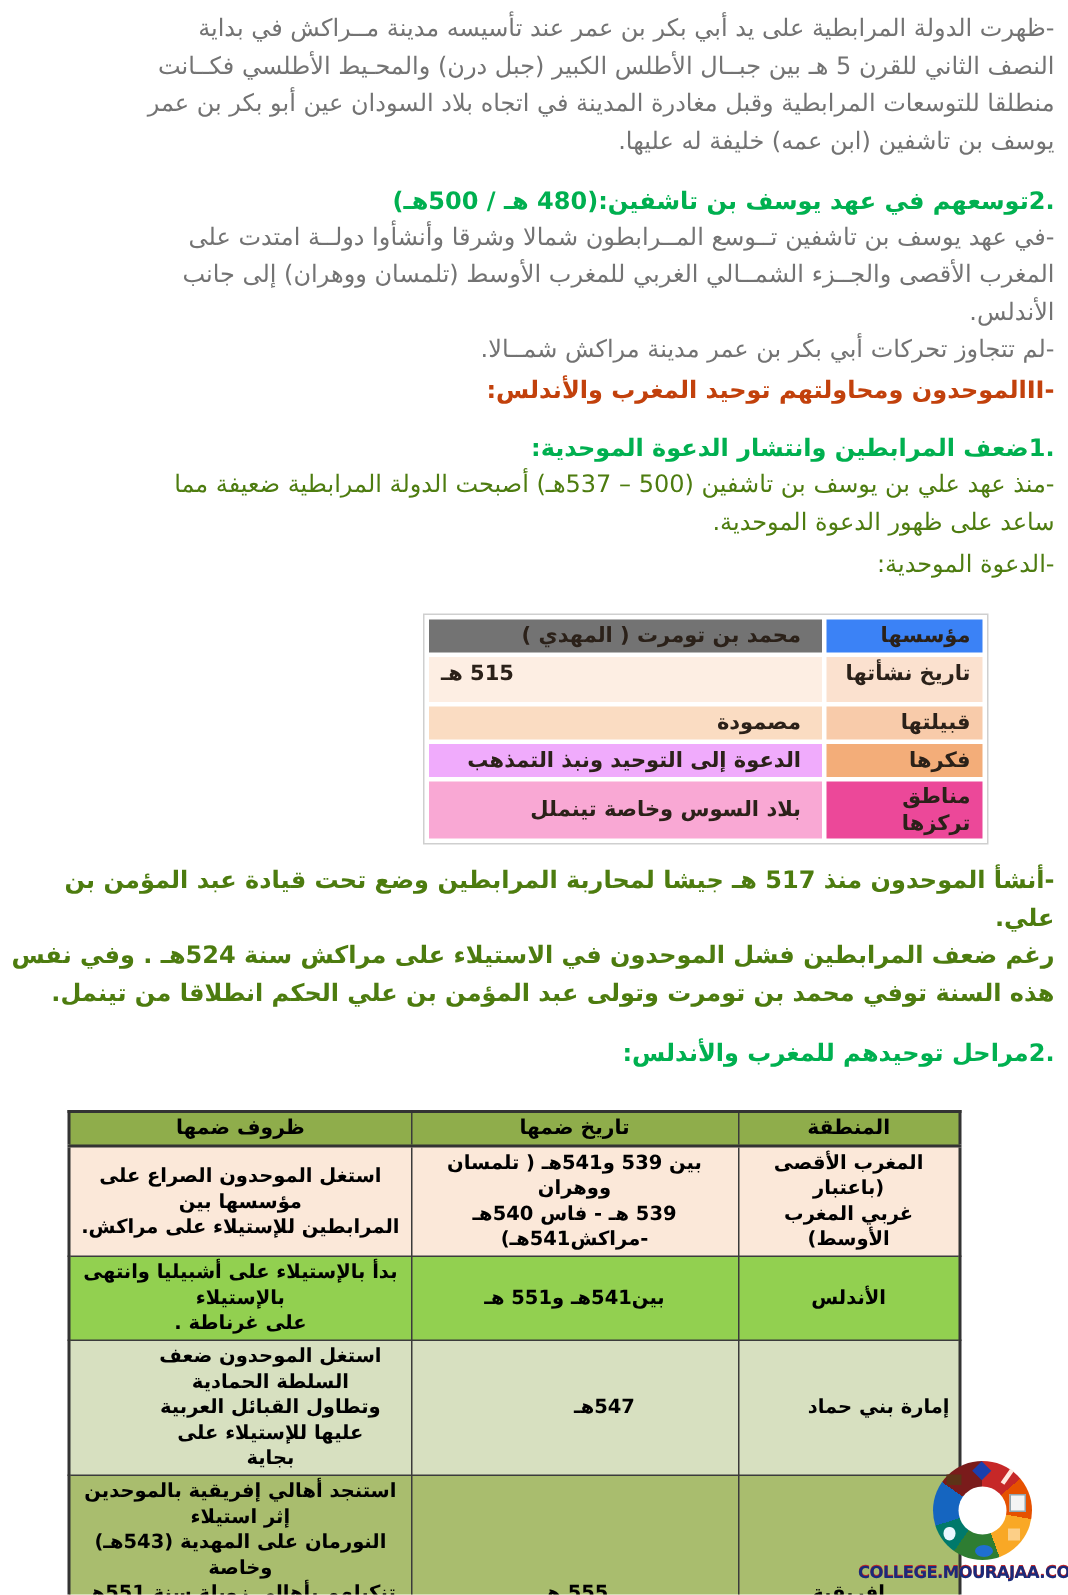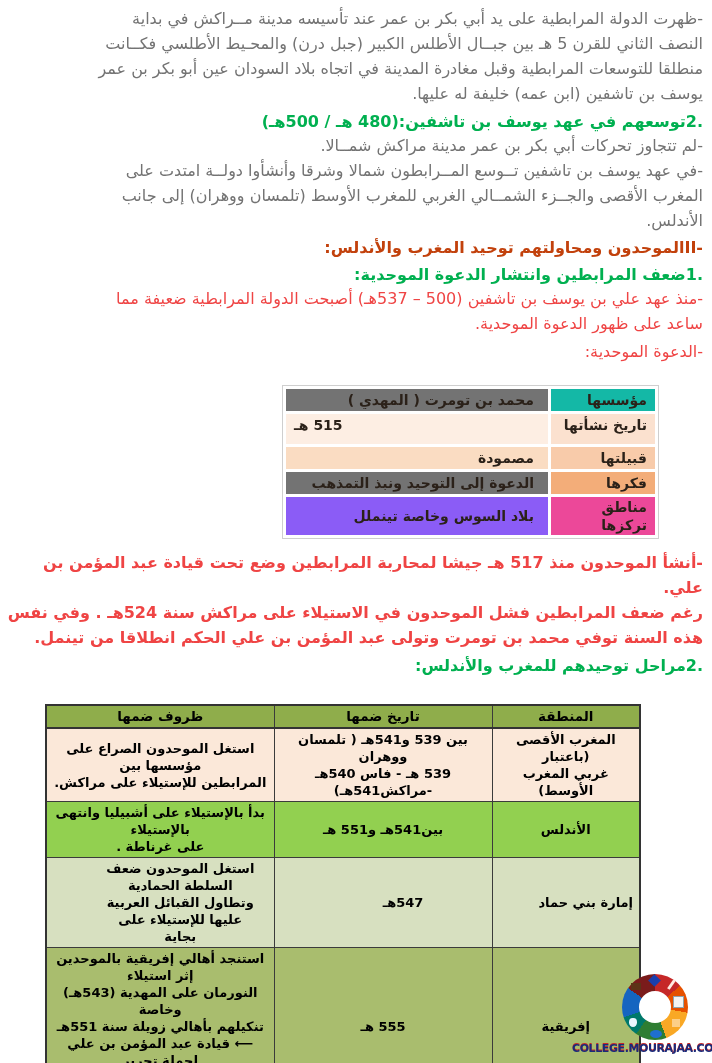--- a/index.html
+++ b/index.html
@@ -7,51 +7,51 @@
     width:712px;height:1063px;position:relative;overflow:hidden;
     background:#ffffff;direction:rtl;
     font-family:"DejaVu Sans",sans-serif;
     -webkit-font-smoothing:antialiased;
   }
   .doc{padding:6px 9px 0 6px;}
   .para{
     font-size:16px;line-height:25px;color:#737373;
     white-space:pre-line;text-align:right;margin:0;
   }
-  .para.black{color:#ef4444;}
+  .para.black{color:#4d7c0f;}
   .h{font-weight:bold;font-size:16px;line-height:23px;white-space:pre-line;margin:0;}
-  .h.green{color:#00b050;margin-top:4px;}
+  .h.green{color:#00b050;margin-top:16px;}
   .h.red{color:#c2410c;margin-top:3px;}
   .mt3{margin-top:3px;}
 
   
   .t1{
     border-collapse:separate;border-spacing:3px;
     margin:22px 45px 0 auto;direction:rtl;
     outline:1px solid #cfcfcf;background:#ffffff;
   }
   .t1 td{
     font-weight:bold;font-size:14px;line-height:18px;color:#2b2119;
     padding:1px 8px;vertical-align:middle;text-align:right;
   }
   .t1 .lbl{width:88px;}
   .t1 .val{width:240px;padding-right:14px;}
   .t1 tr td{height:20px;}
   .t1 tr:nth-child(2) td{height:27px;vertical-align:top;padding-top:2px;}
   .t1 tr:nth-child(2) .val{text-align:left;}
-  .t1 tr:nth-child(1) .lbl{background:#14b8a6;}
+  .t1 tr:nth-child(1) .lbl{background:#3b82f6;}
   .t1 tr:nth-child(1) .val{background:#737373;}
   .t1 tr:nth-child(2) .lbl{background:#fbe1cf;}
   .t1 tr:nth-child(2) .val{background:#fdeee3;}
   .t1 tr:nth-child(3) .lbl{background:#f8cbaa;}
   .t1 tr:nth-child(3) .val{background:#fadcc2;}
   .t1 tr:nth-child(4) .lbl{background:#f3ad79;}
-  .t1 tr:nth-child(4) .val{background:#737373;margin-top:32px;}
+  .t1 tr:nth-child(4) .val{background:#f0abfc;margin-top:32px;}
   .t1 tr:nth-child(5) .lbl{background:#ec4899;}
-  .t1 tr:nth-child(5) .val{background:#8b5cf6;}
+  .t1 tr:nth-child(5) .val{background:#f9a8d4;}
 
   .para.army{margin-top:12px;font-weight:bold;}
 
   
   .t2{
     border-collapse:collapse;table-layout:fixed;
     margin:27px 62px 0 auto;direction:rtl;
     border:2px solid #333333;width:594px;
   }
   .t2 th,.t2 td{
@@ -99,25 +99,25 @@
 
 <div class="doc">
 
   <p class="para">-ظهرت الدولة المرابطية على يد أبي بكر بن عمر عند تأسيسه مدينة مــراكش في بداية
 النصف الثاني للقرن 5 هـ بين جبــال الأطلس الكبير (جبل درن) والمحـيط الأطلسي فكــانت
 منطلقا للتوسعات المرابطية وقبل مغادرة المدينة في اتجاه بلاد السودان عين أبو بكر بن عمر
 يوسف بن تاشفين (ابن عمه) خليفة له عليها.</p>
 
   <p class="h green">.2توسعهم في عهد يوسف بن تاشفين:(480 هـ / 500هـ)</p>
 
-  <p class="para">-لم تتجاوز تحركات أبي بكر بن عمر مدينة مراكش شمــالا.</p>
-
   <p class="para">-في عهد يوسف بن تاشفين تــوسع المــرابطون شمالا وشرقا وأنشأوا دولــة امتدت على
 المغرب الأقصى والجــزء الشمــالي الغربي للمغرب الأوسط (تلمسان ووهران) إلى جانب
 الأندلس.</p>
+
+  <p class="para">-لم تتجاوز تحركات أبي بكر بن عمر مدينة مراكش شمــالا.</p>
 
   <p class="h red">-IIالموحدون ومحاولتهم توحيد المغرب والأندلس:</p>
 
   <p class="h green mt3">.1ضعف المرابطين وانتشار الدعوة الموحدية:</p>
 
   <p class="para black">-منذ عهد علي بن يوسف بن تاشفين (500 – 537هـ) أصبحت الدولة المرابطية ضعيفة مما
 ساعد على ظهور الدعوة الموحدية.</p>
 
   <p class="para black mt3">-الدعوة الموحدية:</p>
 

